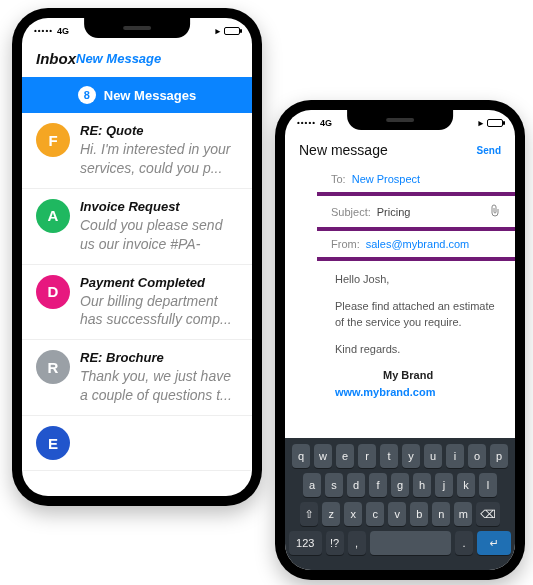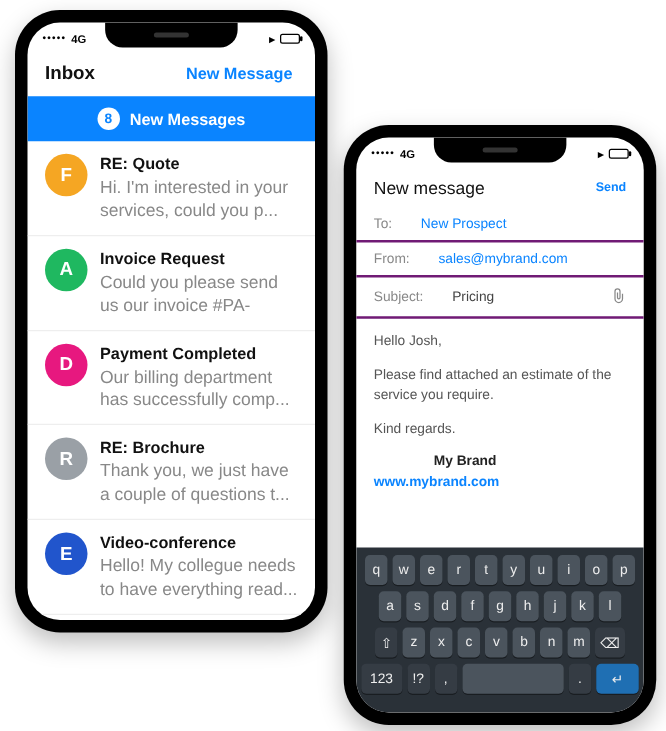--- a/index.html
+++ b/index.html
@@ -58,66 +58,67 @@
   .dots { letter-spacing:1px; font-size:8px; line-height:1;}
   .battery {
     width: 16px; height: 8px; border:1px solid #000; border-radius:2px; position:relative;
   }
   .battery::after{content:""; position:absolute; right:-3px; top:1px; width:2px; height:4px; background:#000; border-radius:1px;}
   .battery .fill{ width:50%; height:100%; background:#000;}
 
   
   .phone-a { left: 12px; top: 8px; width: 250px; height: 498px; }
   .header-a {
-    display:flex; align-items:center; justify-content:space-between;
+    display:flex; align-items:center; 
     padding: 6px 18px 10px 14px;
+    font-style: italic;
   }
   .header-a .title { font-size:15px; font-weight:700; color:#111;}
   .header-a .action { font-size:13px; font-weight:700; color:#0a84ff;}
   .banner {
     background:#0a84ff; color:#fff; display:flex; align-items:center; justify-content:center;
     gap:8px; padding:9px 0; font-size:13px; font-weight:600;
   }
   .count-badge {
     background:#fff; color:#0a84ff; border-radius:50%; width:18px; height:18px;
     display:flex; align-items:center; justify-content:center; font-size:11px; font-weight:700;
   }
   .list { }
   .row {
     display:flex; gap:10px; padding:10px 14px; border-bottom:1px solid #eee;
   }
   .avatar {
     width:34px; height:34px; border-radius:50%; flex:0 0 34px;
     display:flex; align-items:center; justify-content:center;
     color:#fff; font-weight:700; font-size:15px;
   }
-  .msg { flex:1; min-width:0; }
+  .msg { flex:1; min-width:0;font-style:italic; }
   .msg .subj { font-size:13px; font-weight:700; color:#111; margin-bottom:2px; white-space:nowrap; overflow:hidden; text-overflow:ellipsis;}
   .msg .prev { font-size:14px; color:#888; line-height:1.35; max-height:2.7em; overflow:hidden;}
 
   
   .phone-b { left: 275px; top: 100px; width: 250px; height: 480px; }
   .header-b {
     display:flex; align-items:center; justify-content:space-between;
     padding: 6px 14px 8px 14px;
   }
   .header-b .title { font-size:14px; font-weight:400; color:#111;}
   .header-b .action { font-size:10px; font-weight:700; color:#0a84ff;}
   .field {
-    display:flex; align-items:center; gap:23px;
-    padding:7px 14px; border-bottom:2px solid #701a75; font-size:11px;
+    display:flex; align-items:center; gap:6px;
+    padding:7px 14px; border-bottom:4px solid #701a75; font-size:11px;margin-left:32px;
   }
   .field .lab { color:#888; }
   .field .val { color:#0a84ff; font-weight:400;}
   .field .plain { color:#444; }
   .attach { margin-left:auto; color:#888; font-size:14px;}
   .body {
     padding:10px 14px; font-size:11px; color:#555; line-height:1.5;
   }
-  .body p { margin-bottom:10px; }
+  .body p { margin-bottom:10px;margin-left:36px; }
   .body .brand { font-weight:700; color:#222;padding-left:48px;}
   .body .link { color:#0a84ff; font-weight:700;}
 
   .keyboard {
     position:absolute; left:0; right:0; bottom:0;
     background:#2a3138; padding:6px 4px 10px 4px;
   }
   .krow { display:flex; justify-content:center; gap:4px; margin-bottom:5px;}
   .key {
     background:#4b545d; color:#eee; border-radius:4px;
@@ -179,24 +180,20 @@
       </div>
       <div class="row">
         <div class="avatar" style="background:#9aa0a6">R</div>
         <div class="msg">
           <div class="subj">RE: Brochure</div>
           <div class="prev">Thank you, we just have a couple of questions t...</div>
         </div>
       </div>
       <div class="row">
         <div class="avatar" style="background:#2155cc">E</div>
-        <div class="msg">
-          <div class="subj">Video-conference</div>
-          <div class="prev">Hello! My collegue needs to have everything read...</div>
-        </div>
       </div>
     </div>
   </div>
 </div>
 
 <div class="phone phone-b">
   <div class="phone-inner">
     <div class="notch"></div>
     <div class="statusbar">
       <div class="status-left">
@@ -208,33 +205,33 @@
         <span class="battery"><span class="fill"></span></span>
       </div>
     </div>
     <div class="header-b">
       <span class="title">New message</span>
       <span class="action">Send</span>
     </div>
     <div class="field">
       <span class="lab">To:</span>
       <span class="val">New Prospect</span>
-    </div>
-    <div class="field">
-      <span class="lab">From:</span>
-      <span class="val">sales@mybrand.com</span>
     </div>
     <div class="field">
       <span class="lab">Subject:</span>
       <span class="plain">Pricing</span>
       <span class="attach">
         <svg width="12" height="14" viewBox="0 0 24 28" fill="none" stroke="#888" stroke-width="2">
             <path d="M18 12 L18 20 a6 6 0 0 1 -12 0 L6 8 a4 4 0 0 1 8 0 L14 18 a2 2 0 0 1 -4 0 L10 10"></path>
           </svg>
       </span>
+    </div>
+    <div class="field">
+      <span class="lab">From:</span>
+      <span class="val">sales@mybrand.com</span>
     </div>
     <div class="body">
       <p>Hello Josh,</p>
       <p>Please find attached an estimate of the service you require.</p>
       <p>Kind regards.</p>
       <p>
         <span class="brand">My Brand</span><br>
         <span class="link">www.mybrand.com</span>
       </p>
     </div>

